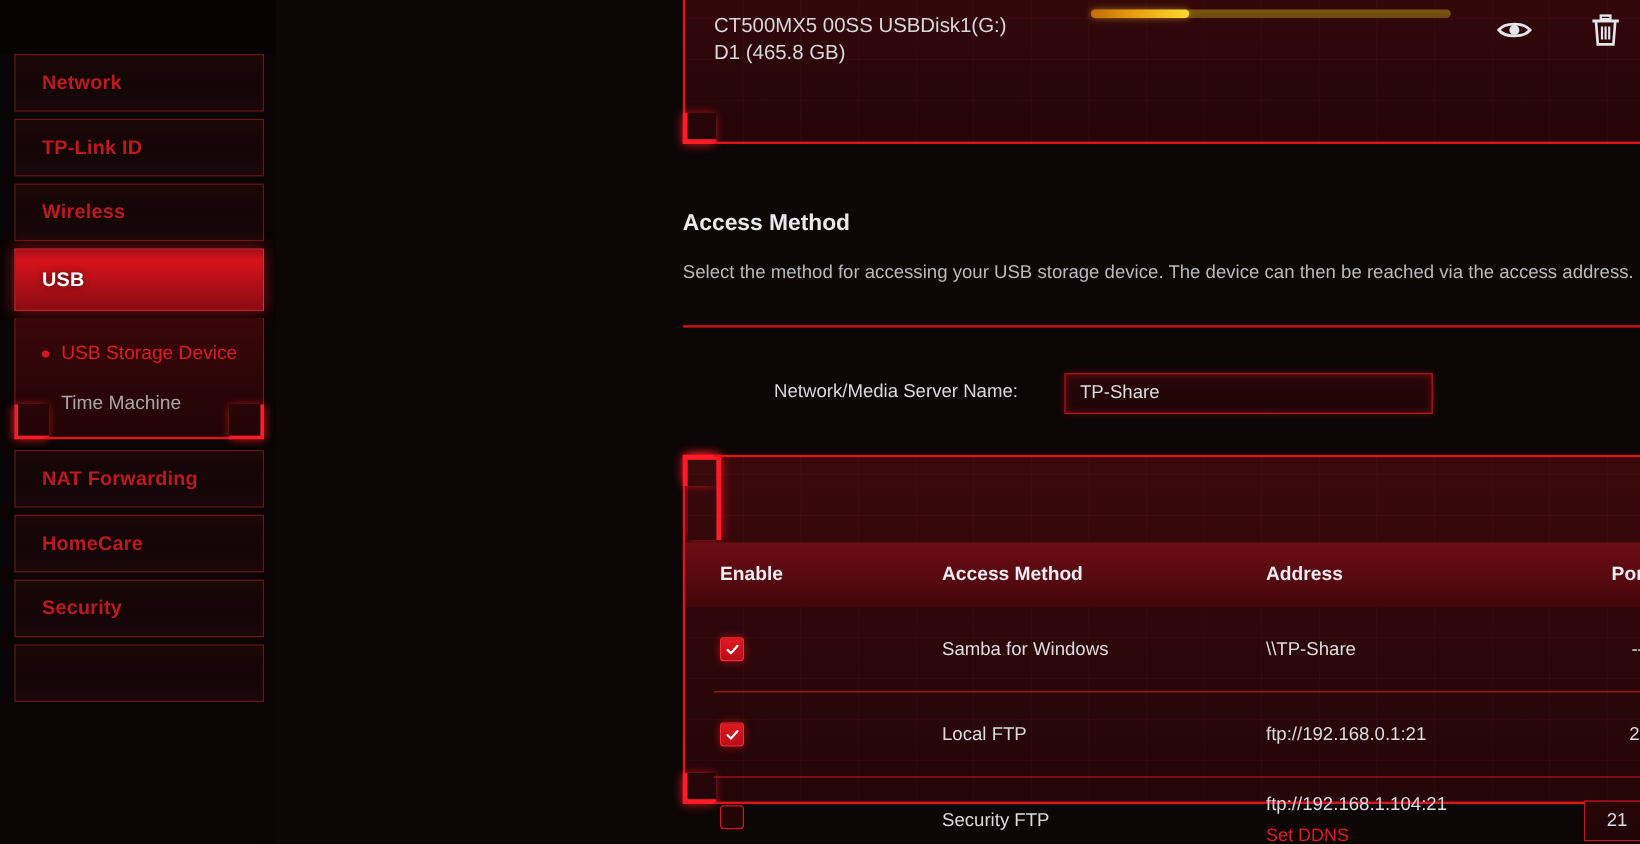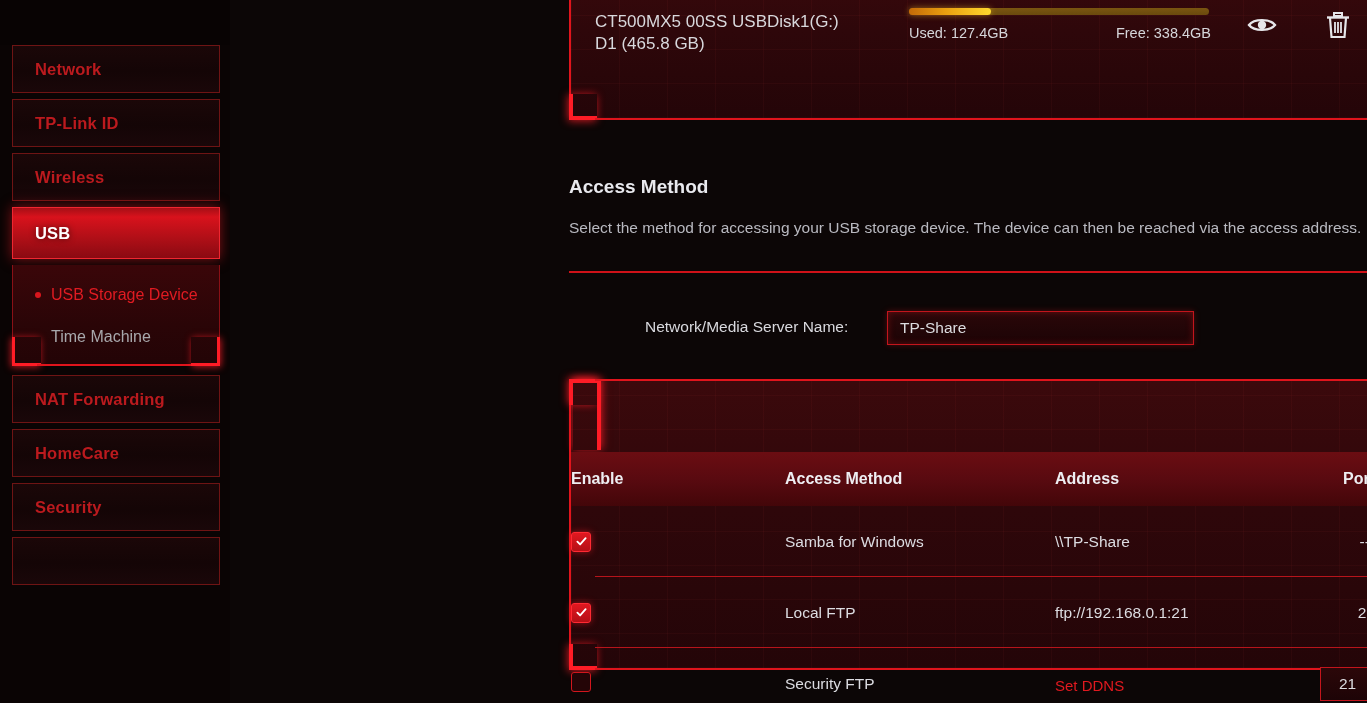--- a/index.html
+++ b/index.html
@@ -278,21 +278,21 @@
     height: 71px;
     color: #dcdce1;
     font-size: 15.5px;
   }
   .tr.sep::after {
     content: "";
     position: absolute;
     left: 24px; right: 24px; bottom: 0;
     height: 1px; background: #b7141b;
   }
-  .c-enable { width: 214px; flex: 0 0 214px; }
+  .c-enable { width: 214px; padding-left: 29px; flex: 0 0 214px; }
   .c-method { width: 270px; flex: 0 0 270px; }
   .c-addr   { width: 258px; flex: 0 0 258px; }
   .c-port   { flex: 1 1 auto; text-align: right; padding-right: 30px; }
 
   .chk {
     width: 20px; height: 20px;
     border-radius: 3px;
     border: 1px solid #d2161d;
     background: #240507;
     display: inline-flex;
@@ -394,24 +394,20 @@
 
       <span class="edge-h bottom"></span>
 
       <div id="disk-name">CT500MX5  00SS  USBDisk1(G:)
 D1 (465.8 GB)</div>
 
       <div id="disk-usage">
         <div id="bar-track">
           <div id="bar-fill" style="width: 27.4%;"></div>
         </div>
-        <div id="usage-labels">
-          <span>Used: 127.4GB</span>
-          <span>Free: 338.4GB</span>
-        </div>
       </div>
 
       <div class="disk-action" id="eye-btn">
         <svg viewBox="0 0 34 34" width="34" height="34">
           <path d="M4 17 C9 10.5 25 10.5 30 17 C25 23.5 9 23.5 4 17 Z" fill="none" stroke="#e6e6ea" stroke-width="2.4"></path>
           <circle cx="17" cy="17" r="4.2" fill="#e6e6ea"></circle>
         </svg>
       </div>
 
       <div class="disk-action" id="trash-btn">
@@ -475,20 +471,21 @@
       </div>
 
       <div class="tr">
         <div class="c-enable">
           <span class="chk">
             
           </span>
         </div>
         <div class="c-method">Security FTP</div>
         <div class="c-addr addr-stack">
+          <div>ftp://192.168.1.104:21</div>
           <a class="ddns-link">Set DDNS</a>
         </div>
         <div class="c-port">
           <input class="port-input" type="text" value="21" style="">
         </div>
       </div>
     </section>
 
   </main>
 </div>

